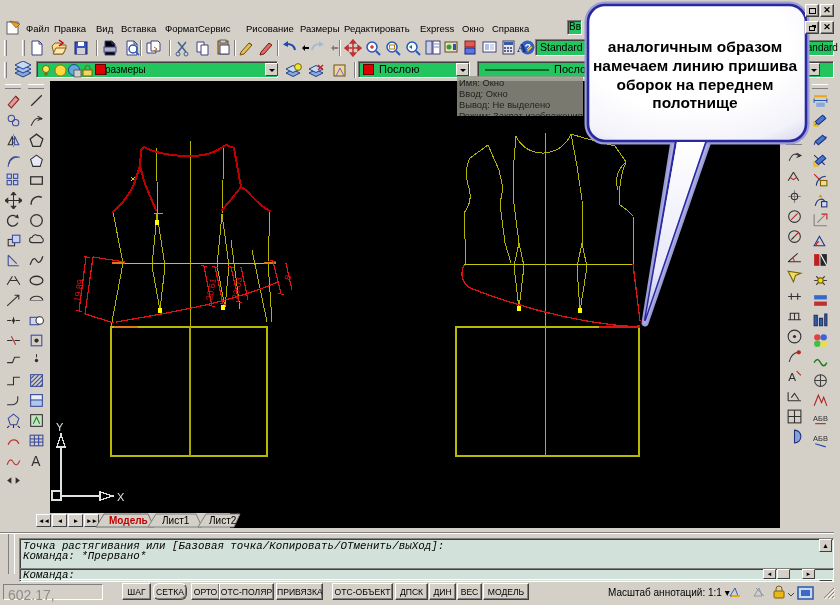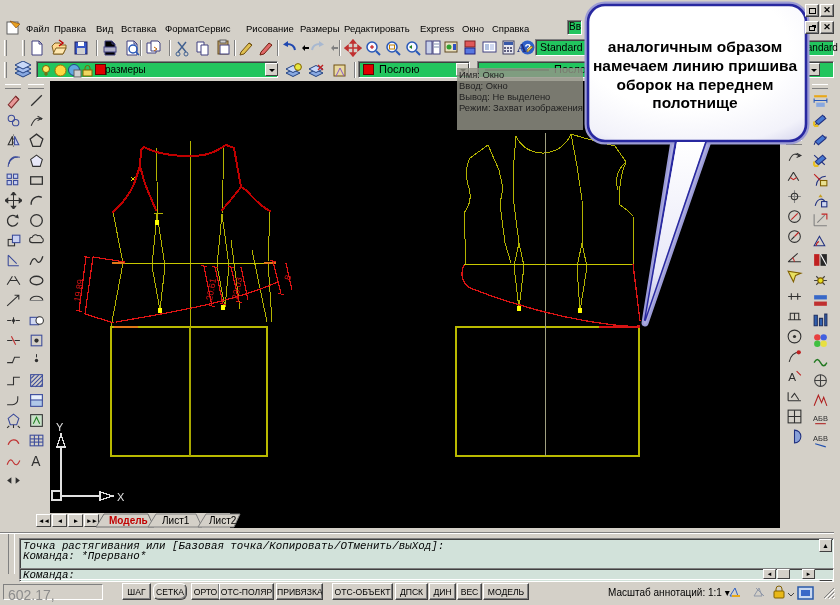--- a/index.html
+++ b/index.html
@@ -752,21 +752,21 @@
           <line x1="12" y1="6" x2="6" y2="12"></line>
           <line x1="12" y1="10" x2="10" y2="12"></line>
         </g>
         <g stroke="#fff">
           <line x1="13" y1="3" x2="3" y2="13"></line>
           <line x1="13" y1="7" x2="7" y2="13"></line>
           <line x1="13" y1="11" x2="11" y2="13"></line>
         </g>
       </svg>
     </div>
-  <div id="tooltip" class="abs" style="left:457px;top:68px;width:126px;height:62px;background:rgba(148,148,136,0.82);font-size:9.4px;line-height:11px;color:#222;padding:1px 0 0 2px;white-space:nowrap;overflow:hidden;">Имя: Окно<br>Ввод: Окно<br>Вывод: Не выделено<br>Режим: Захват изображения</div>
+  <div id="tooltip" class="abs" style="left:457px;top:76px;width:126px;height:40px;background:rgba(148,148,136,0.82);font-size:9.4px;line-height:11px;color:#222;padding:1px 0 0 2px;white-space:nowrap;overflow:hidden;">Имя: Окно<br>Ввод: Окно<br>Вывод: Не выделено<br>Режим: Захват изображения</div>
   <div id="callout" class="abs" style="left:560px;top:0;width:280px;height:340px;">
       <svg width="280" height="340" viewBox="560 0 280 340" style="position:absolute;left:0;top:0">
         <defs>
           <radialGradient id="bfill" cx="45%" cy="30%" r="85%">
             <stop offset="55%" stop-color="#ffffff"></stop>
             <stop offset="88%" stop-color="#f2f2fa"></stop>
             <stop offset="100%" stop-color="#dcdcf0"></stop>
           </radialGradient>
           <linearGradient id="tfill" x1="0" y1="0" x2="0" y2="1">
             <stop offset="0" stop-color="#ffffff"></stop>

